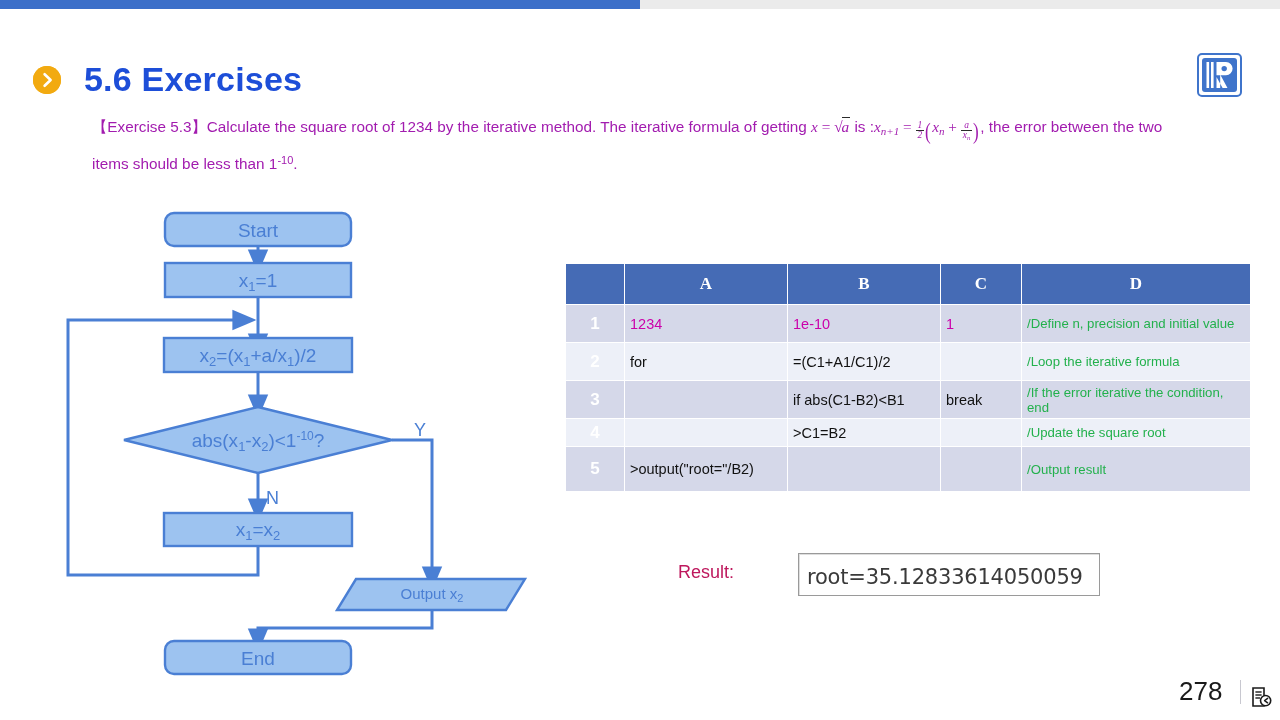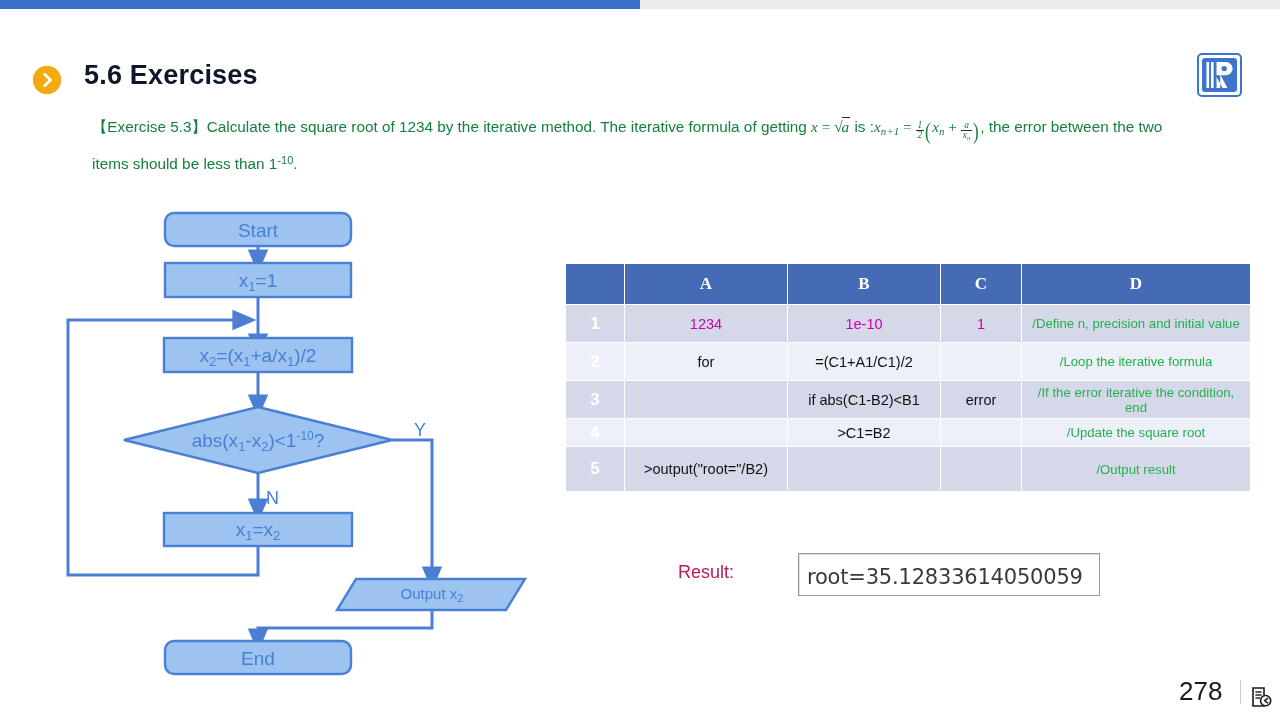--- a/index.html
+++ b/index.html
@@ -17,29 +17,29 @@
 
   
   #header{position:absolute;left:0;top:22px;width:1280px;height:62px;}
   #bullet-icon{
     position:absolute;left:33px;top:44px;width:28px;height:28px;border-radius:50%;
     background:#f2aa10;
   }
   #bullet-icon svg{position:absolute;left:0;top:0;}
   #page-title{
     position:absolute;left:84px;top:38px;
-    font-size:27px;font-weight:bold;color:#0f172a;letter-spacing:.2px;
+    font-size:34px;font-weight:bold;color:#1d4ed8;letter-spacing:.2px;
     white-space:nowrap;
   }
   
   #logo{position:absolute;left:1197px;top:31px;width:45px;height:44px;}
   
   #exercise-paragraph{
     position:absolute;left:92px;top:112px;width:1100px;
-    font-size:15.3px;color:#15803d;line-height:29px;
+    font-size:15.3px;color:#a21caf;line-height:29px;
   }
   .mathit{font-family:"Liberation Serif", serif;font-style:italic;}
   .mathup{font-family:"Liberation Serif", serif;font-style:normal;}
   .sub{font-size:.72em;vertical-align:-0.28em;}
   .sup{font-size:.72em;vertical-align:0.45em;}
   .radic{font-family:"Liberation Serif", serif;font-style:normal;}
   .ovl{border-top:1px solid #2b2b2b;padding:0 1px 0 0;margin-left:-1px;}
   .frac{display:inline-block;vertical-align:-0.42em;text-align:center;font-family:"Liberation Serif", serif;font-style:italic;line-height:1.02;}
   .frac .num{display:block;font-size:.62em;border-bottom:1px solid #2b2b2b;padding:0 2px;}
   .frac .den{display:block;font-size:.62em;padding:0 2px;}
@@ -57,21 +57,21 @@
   #code-table{
     position:absolute;left:565px;top:263px;
     border-collapse:collapse;
     table-layout:fixed;
     font-size:14.5px;
   }
   #code-table td, #code-table th{
     border:1px solid #ffffff;
     padding:2px 5px;
     vertical-align:middle;
-    text-align:center;
+    text-align:left;
     font-weight:normal;
   }
   #code-table thead th{
     background:#456bb5;color:#ffffff;
     font-family:"Liberation Serif", serif;
     font-weight:bold;font-size:17px;
     text-align:center;height:36px;
   }
   #code-table tbody td.rowhdr{
     background:#456bb5;color:#ffffff;
@@ -233,21 +233,21 @@
       <td class="rowhdr">2</td>
       <td class="cell-black">for</td>
       <td class="cell-black">=(C1+A1/C1)/2</td>
       <td class="cell-black"></td>
       <td class="cell-green">/Loop the iterative formula</td>
     </tr>
     <tr class="odd" style="height:38px;">
       <td class="rowhdr">3</td>
       <td class="cell-black"></td>
       <td class="cell-black">if abs(C1-B2)&lt;B1</td>
-      <td class="cell-black">error</td>
+      <td class="cell-black">break</td>
       <td class="cell-green">/If the error iterative the condition, end</td>
     </tr>
     <tr class="even" style="height:28px;">
       <td class="rowhdr">4</td>
       <td class="cell-black"></td>
       <td class="cell-black">&gt;C1=B2</td>
       <td class="cell-black"></td>
       <td class="cell-green">/Update the square root</td>
     </tr>
     <tr class="odd" style="height:45px;">

